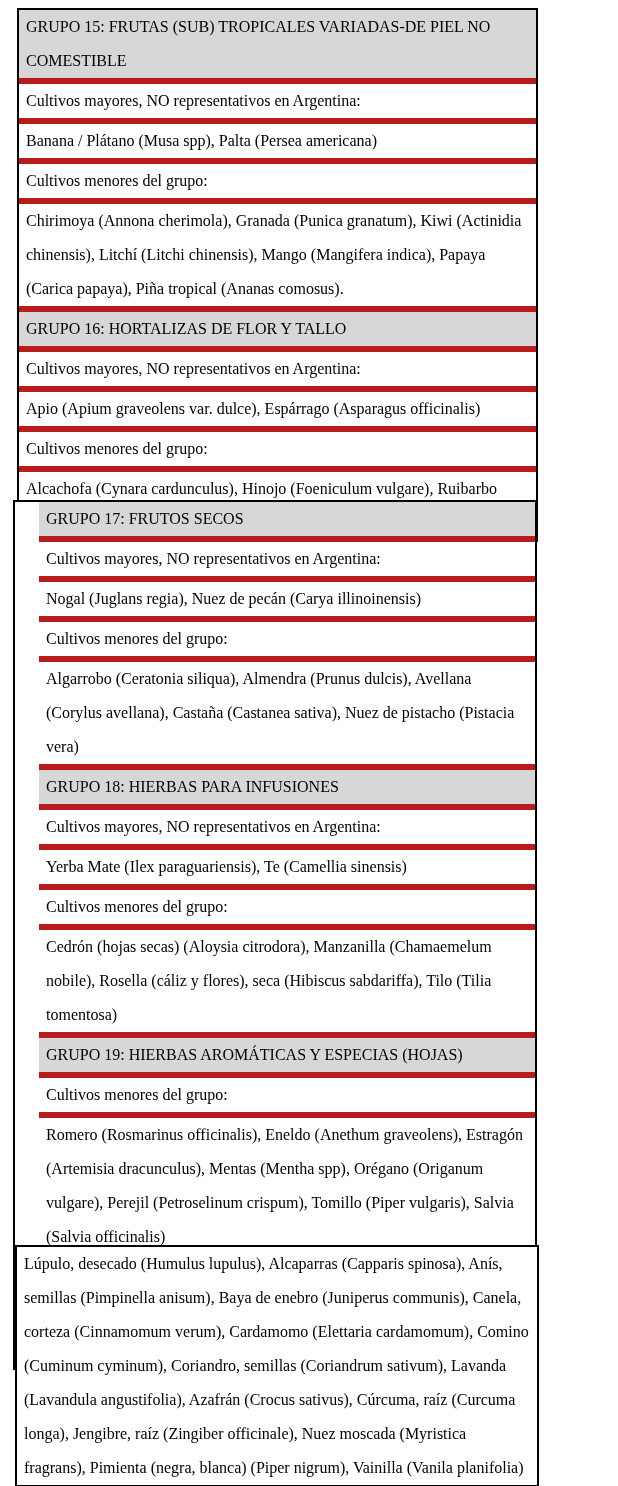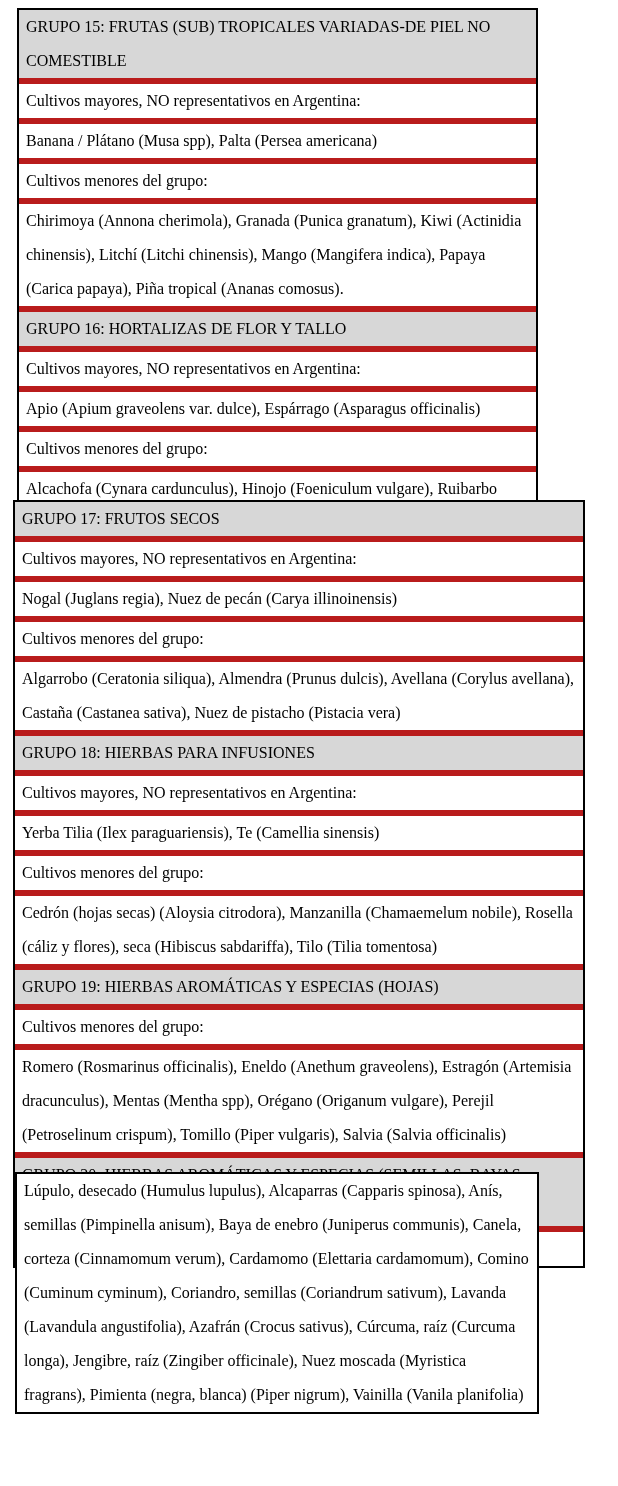--- a/index.html
+++ b/index.html
@@ -6,22 +6,22 @@
   body{
     width:618px;height:1486px;position:relative;background:#ffffff;
     font-family:"Liberation Serif", serif;color:#000000;
     -webkit-font-smoothing:antialiased;
   }
   .tbl{
     position:absolute;box-sizing:border-box;
     border:2px solid #000000;background:#ffffff;
   }
   .t1{left:17px;top:8px;width:521px;}
-  .t2{left:13px;top:500px;width:572px;}
-  .t3{left:15px;top:1172px;width:524px;}
+  .t2{left:13px;top:500px;width:524px;padding-left:24px;}
+  .t3{left:15px;top:1245px;width:524px;}
   .row{
     font-size:16px;line-height:34px;padding:0 7px;
     border-top:6px solid #b91c1c;background:#ffffff;
   }
   .row:first-child{border-top:none;}
   .row.header{background:#d7d7d7;}
   .row.crops{}
   .row .it{}
   .row .rm{font-style:normal;}
 </style>
@@ -42,21 +42,21 @@
 </section>
 
 <section class="tbl t2">
   <div class="row header">GRUPO 17: FRUTOS SECOS</div>
   <div class="row label">Cultivos mayores, NO representativos en Argentina:</div>
   <div class="row crops">Nogal (Juglans regia), Nuez de pecán (Carya illinoinensis)</div>
   <div class="row label">Cultivos menores del grupo:</div>
   <div class="row crops">Algarrobo (Ceratonia siliqua), Almendra (Prunus dulcis), Avellana (Corylus avellana), Castaña (Castanea sativa), Nuez de pistacho (Pistacia vera)</div>
   <div class="row header">GRUPO 18: HIERBAS PARA INFUSIONES</div>
   <div class="row label">Cultivos mayores, NO representativos en Argentina:</div>
-  <div class="row crops">Yerba Tilia (Ilex paraguariensis), Te (Camellia sinensis)</div>
+  <div class="row crops">Yerba Mate (Ilex paraguariensis), Te (Camellia sinensis)</div>
   <div class="row label">Cultivos menores del grupo:</div>
   <div class="row crops-mixed"><span class="rm">Cedrón (hojas secas) (</span><span class="it">Aloysia citrodora</span><span class="rm">), Manzanilla (</span><span class="it">Chamaemelum nobile</span><span class="rm">), Rosella (cáliz y flores), seca (</span><span class="it">Hibiscus sabdariffa</span><span class="rm">), Tilo (</span><span class="it">Tilia tomentosa</span><span class="rm">)</span></div>
   <div class="row header">GRUPO 19: HIERBAS AROMÁTICAS Y ESPECIAS (HOJAS)</div>
   <div class="row label">Cultivos menores del grupo:</div>
   <div class="row crops">Romero (Rosmarinus officinalis), Eneldo (Anethum graveolens), Estragón (Artemisia dracunculus), Mentas (Mentha spp), Orégano (Origanum vulgare), Perejil (Petroselinum crispum), Tomillo (Piper vulgaris), Salvia (Salvia officinalis)</div>
   <div class="row header">GRUPO 20: HIERBAS AROMÁTICAS Y ESPECIAS (SEMILLAS, BAYAS, FLORES, RAÍZ, OTRAS)</div>
   <div class="row label">Cultivos menores del grupo:</div>
 </section>
 
 <section class="tbl t3">

